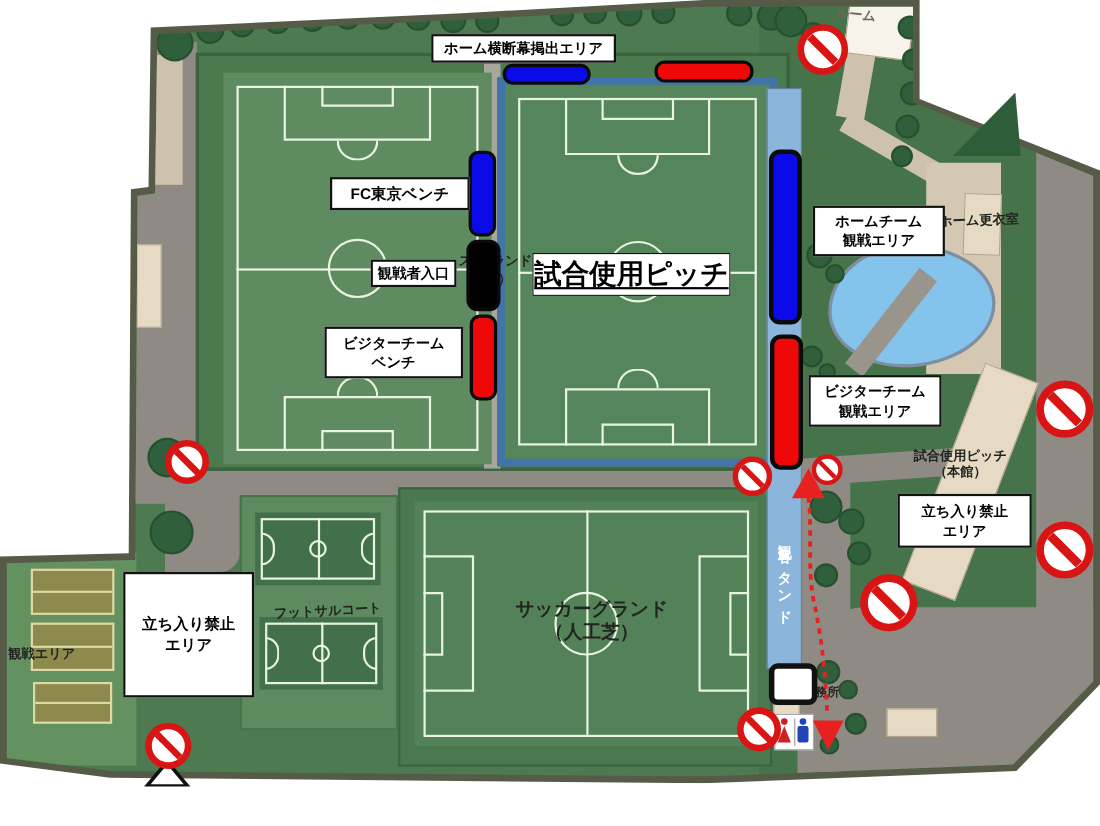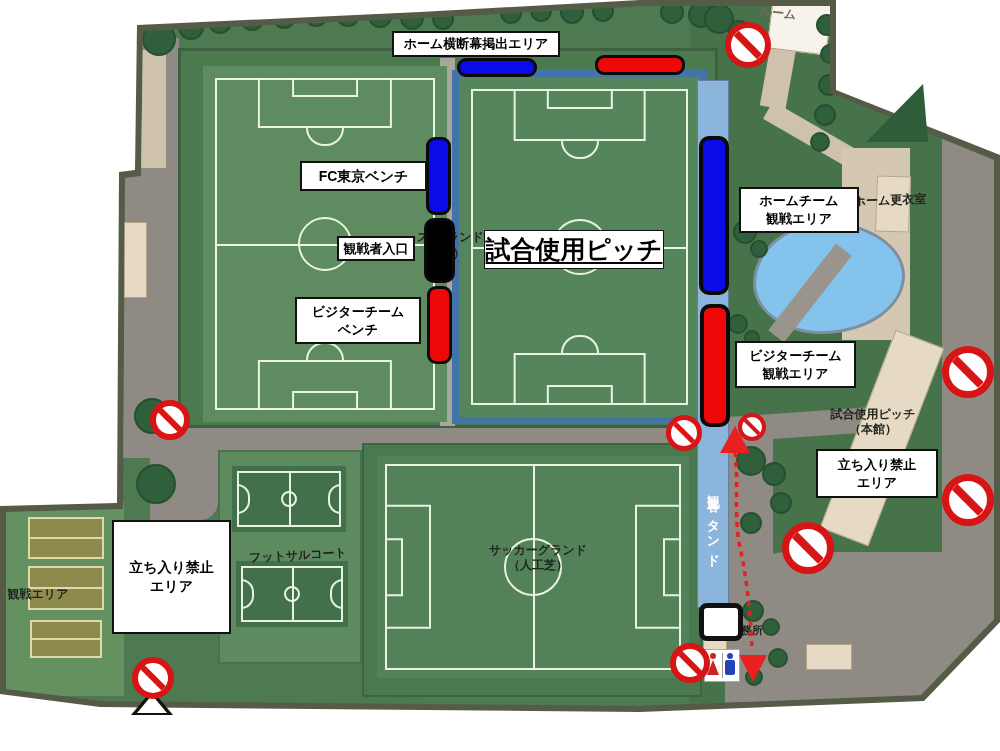--- a/index.html
+++ b/index.html
@@ -145,21 +145,21 @@
       <div class="wline" style="left:32px;top:638px;width:68px;height:2px;background:#ded9a6"></div>
 
       <div class="z" style="left:697px;top:80px;width:32px;height:528px;background:#8cb5dc;border:1px solid #64809e"></div>
       <div class="vtext" style="left:699px;top:448px;width:28px;height:152px">観客スタンド</div>
 
       <div class="mt" style="left:417px;top:230px">ス</div>
       <div class="mt" style="left:447px;top:230px">ランド</div>
       <div class="mt" style="left:419px;top:246px">（</div>
       <div class="mt" style="left:441px;top:246px">芝）</div>
 
-      <div class="mt" style="left:468px;top:543px;width:140px;font-size:12px">サッカーグランド
+      <div class="mt" style="left:468px;top:543px;width:140px;font-size:17px">サッカーグランド
 （人工芝）</div>
       <div class="mt" style="left:240px;top:548px;width:116px;transform:rotate(-3deg)">フットサルコート</div>
       <div class="mt" style="left:0px;top:587px;width:76px">観戦エリア</div>
       <div class="mt" style="left:828px;top:407px;width:90px">試合使用ピッチ
 （本館）</div>
       <div class="mt" style="left:848px;top:193px;width:84px;transform:rotate(-2deg)">ホーム更衣室</div>
       <div class="mt" style="left:730px;top:624px;width:44px;font-size:11px">務所</div>
       <div class="mt" style="left:742px;top:6px;width:72px;transform:rotate(6deg);color:#6e675a">ルーム</div>
 
       <div class="bldg" style="left:770px;top:-6px;width:60px;height:58px;background:#f7f3ea;transform:rotate(7deg)"></div>

